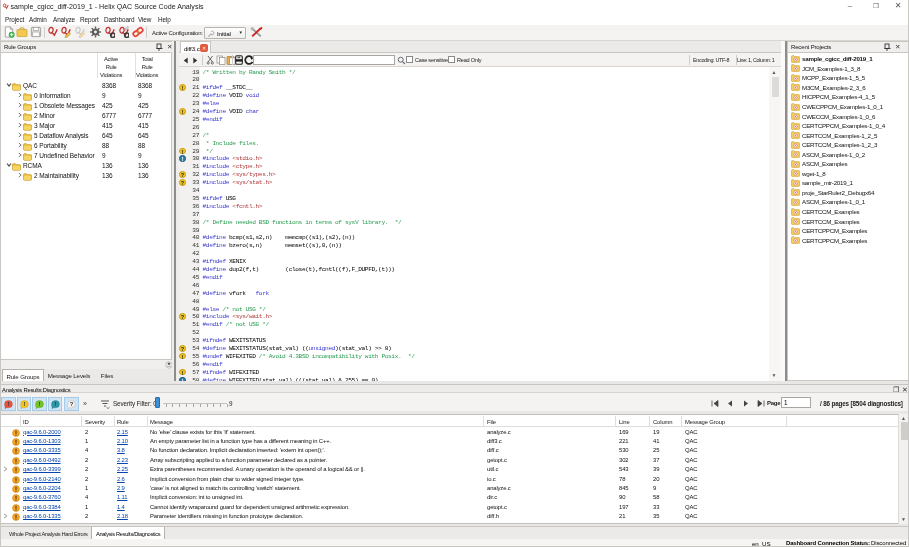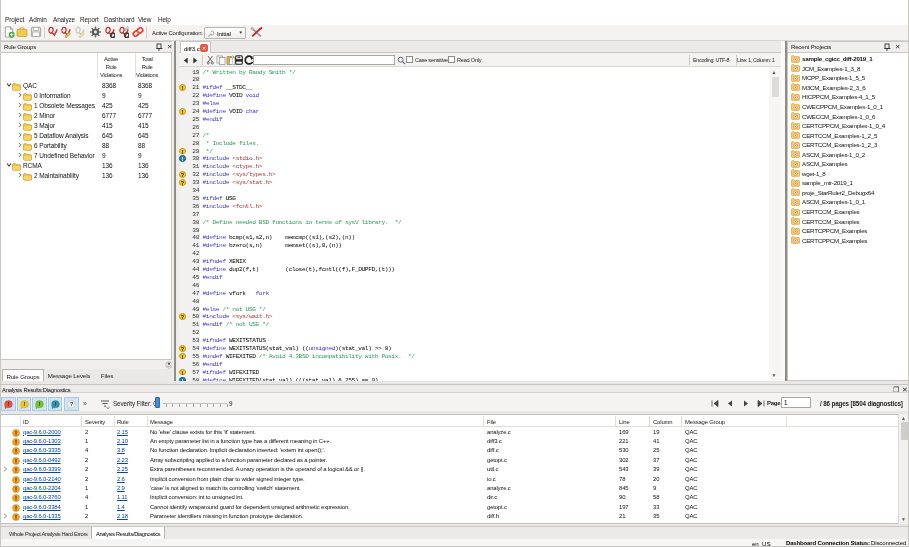--- a/index.html
+++ b/index.html
@@ -83,20 +83,31 @@
 #btable-scroll { position:absolute; left:898px; top:33px; width:11px; height:110px; background:#f2f1ef; border-left:1px solid #dcdad7; }
 
 
 #btabs { position:absolute; left:0; top:526px; width:909px; height:13px; background:#eceae8; border-top:1px solid #c9c6c2; }
 #statusbar { position:absolute; left:0; top:539px; width:909px; height:8px; background:#f6f5f4; font-size:6.2px; letter-spacing:-0.1px; }
 </style>
 </head>
 <body>
 <div id="app">
 
+<div id="titlebar">
+  <svg id="app-ico" viewBox="0 0 11 12" style="left:1.5px; top:2.5px; width:7px; height:7px;">
+        <path d="M3.2 1.6 Q5.6 0.9 6.1 3.2 Q6.6 5.5 4.9 6.6 Q3.2 7.7 2.2 6 Q1.2 4.3 2.4 2.6 Z" fill="none" stroke="#d23b2f" stroke-width="1.6"></path>
+        <path d="M4.6 6.2 L6 7.6" stroke="#d23b2f" stroke-width="1.5"></path>
+        <path d="M5.8 7.2 L7.4 9.2 L10.2 3.4" fill="none" stroke="#d23b2f" stroke-width="1.8"></path>
+      </svg>
+  <span id="title-text">sample_cgicc_diff-2019_1 - Helix QAC Source Code Analysis</span>
+  <span class="winbtn" style="left:845px;">–</span>
+  <span class="winbtn" style="left:871px; font-size:6.5px;">❐</span>
+  <span class="winbtn" style="left:893px;">✕</span>
+</div>
 
 <div id="menubar">
   <span style="left:5px;">Project</span>
   <span style="left:29px;">Admin</span>
   <span style="left:53px;">Analyze</span>
   <span style="left:80px;">Report</span>
   <span style="left:104px;">Dashboard</span>
   <span style="left:138px;">View</span>
   <span style="left:158px;">Help</span>
 </div>

